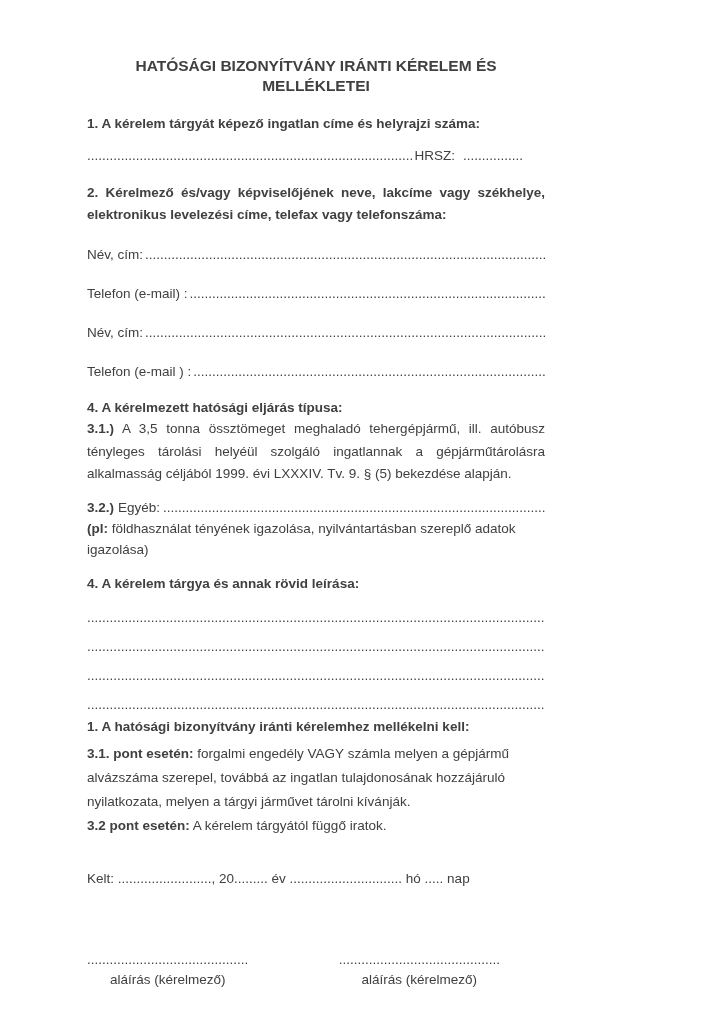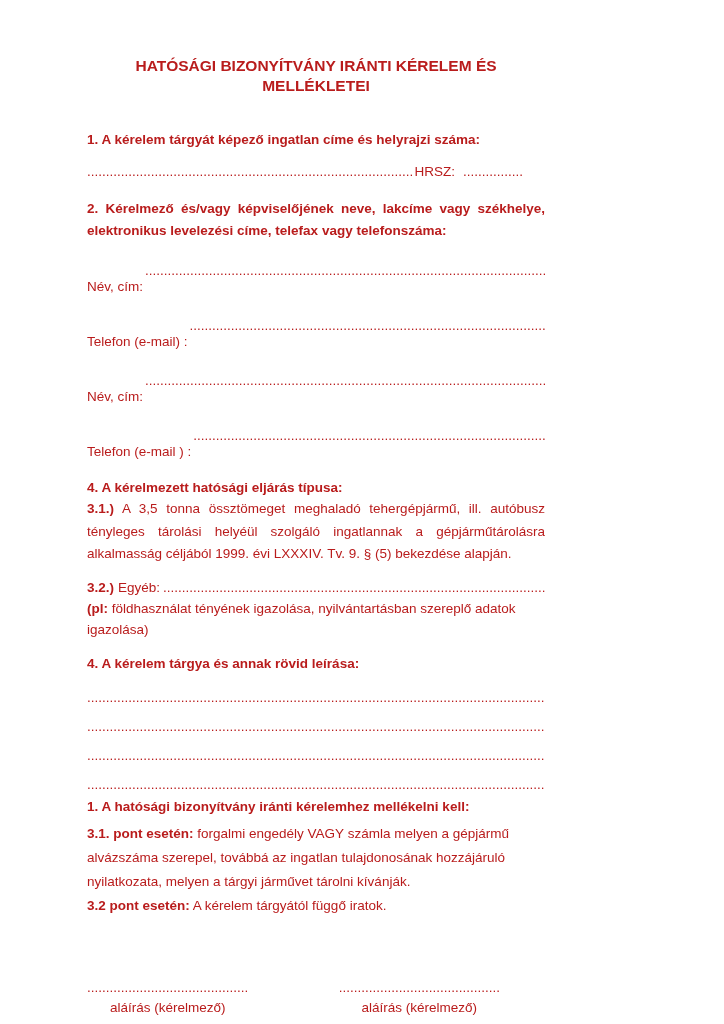--- a/index.html
+++ b/index.html
@@ -3,45 +3,45 @@
 <meta charset="utf-8">
 <style>
   * { margin: 0; padding: 0; box-sizing: border-box; }
   html, body { background: #ffffff; }
   body { width: 724px; }
   .page {
     position: relative;
     width: 632px;
     height: 1024px;
     background: #ffffff;
-    color: #b91c1c;
+    color: #404040;
     font-family: "Liberation Sans", sans-serif;
     font-size: 13.5px;
     padding: 56px 87px 0 87px;
     overflow: hidden;
   }
   .title {
     text-align: center;
     font-weight: bold;
     font-size: 15.5px;
     line-height: 20px;
   }
   .h { font-weight: bold; line-height: 21px; }
   .just { text-align: justify; }
   .b { font-weight: bold; }
 
-  .s1h { margin-top: 33px; }
+  .s1h { margin-top: 17px; }
   .hrsz-row { margin-top: 12px; display: flex; line-height: 20px; }
   .addr-dots { width: 358px; overflow: hidden; white-space: nowrap; }
   .hrsz-label { margin-left: auto; margin-right: 8px; white-space: nowrap; }
   .hrsz-dots { white-space: nowrap; margin-right: 22px; }
 
   .s2h { margin-top: 16px; line-height: 22px; }
   .field { display: flex; margin-top: 18px; line-height: 21px; }
-  .field .label { white-space: nowrap; margin-right: 2px; margin-top: 16px; }
+  .field .label { white-space: nowrap; margin-right: 2px; }
   .field .dots { flex: 1; overflow: hidden; white-space: nowrap; }
 
   .s3h { margin-top: 15px; }
   .p31 { line-height: 22.5px; }
   .p32 { display: flex; margin-top: 11px; line-height: 21px; }
   .p32 .b { margin-right: 4px; white-space: nowrap; }
   .p32 .etext { margin-right: 3px; white-space: nowrap; }
   .p32 .dots { flex: 1; overflow: hidden; white-space: nowrap; }
   .p32note { line-height: 21px; }
 
@@ -114,20 +114,21 @@
     <p class="dotline">......................................................................................................................................................................</p>
     <p class="dotline">......................................................................................................................................................................</p>
   </section>
 
   <section>
     <p class="h s5h">1. A hatósági bizonyítvány iránti kérelemhez mellékelni kell:</p>
     <p class="p51"><b class="b">3.1. pont esetén:</b> <span>forgalmi engedély VAGY számla melyen a gépjármű alvázszáma szerepel, továbbá az ingatlan tulajdonosának hozzájáruló nyilatkozata, melyen a tárgyi járművet tárolni kívánják.</span></p>
     <p class="p52"><b class="b">3.2 pont esetén:</b> <span>A kérelem tárgyától függő iratok.</span></p>
   </section>
 
+  <p class="kelt">Kelt: ........................., 20......... év .............................. hó ..... nap</p>
 
   <div class="sig-row">
     <div class="sig">
       <div class="sig-dots">...........................................</div>
       <div class="sig-label">aláírás (kérelmező)</div>
     </div>
     <div class="sig">
       <div class="sig-dots">...........................................</div>
       <div class="sig-label">aláírás (kérelmező)</div>
     </div>

